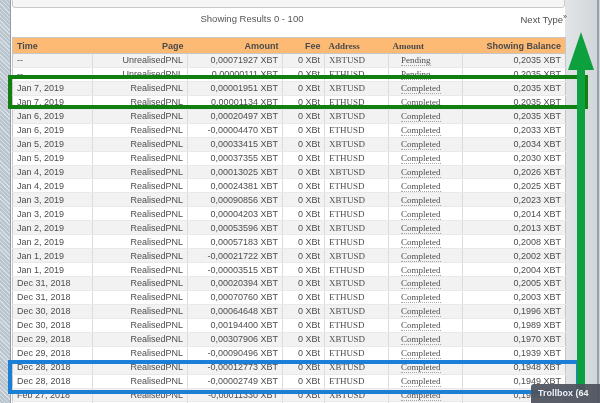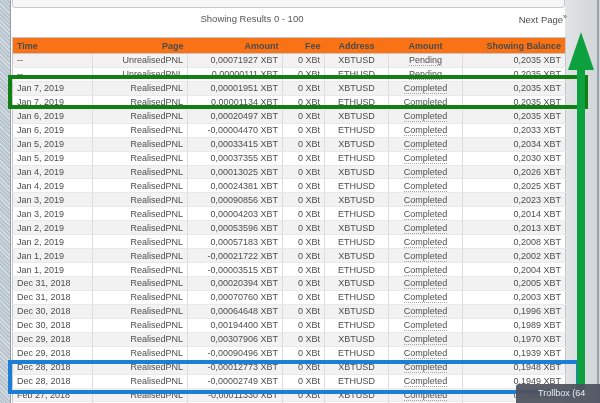--- a/index.html
+++ b/index.html
@@ -39,35 +39,35 @@
   .next-page sup{font-size:7px;}
   
   table.history{
     position:absolute;left:12px;top:37px;width:553px;
     border-collapse:collapse;table-layout:fixed;
     font-size:9px;color:#4d4d4d;z-index:2;
     border:1px solid #c6c6c6;
   }
   table.history th{
     height:15px;font-size:9px;font-weight:bold;color:#4a4a4a;
-    border-bottom:1px solid #c6c6c6;background:#f97316;
+    border-bottom:1px solid #c6c6c6;background:#fdba74;
     padding:0 4px;white-space:nowrap;overflow:hidden;
   }
   table.history td{
     height:12.95px;padding:0 4px;white-space:nowrap;overflow:hidden;
     border-bottom:1px solid #e9e9e9;
   }
   table.history tbody td + td{border-left:1px solid #dcdcdc;}
   table.history tbody tr:nth-child(odd) td{background:#f2f2f2;}
   table.history tbody tr:nth-child(even) td{background:#ffffff;}
   table.history tbody tr:last-child td:last-child{padding-right:46px;}
   .al-left{text-align:left;}
   .al-right{text-align:right;}
-  .al-center{text-align:center;}
-  .status-underline{border-bottom:1px dotted #a5a5a5;}
+  .al-center{text-align:left;font-family:Liberation Serif, serif;}
+  .status-underline{border-bottom:1px dotted #a5a5a5;margin-left:8px;}
   
   .green-box{
     position:absolute;left:8px;top:75px;width:580px;height:34px;
     box-sizing:border-box;border:4px solid #117f12;z-index:5;pointer-events:none;
   }
   .blue-box{
     position:absolute;left:8px;top:360px;width:572px;height:34px;
     box-sizing:border-box;border:4px solid #1b7fd8;z-index:5;pointer-events:none;
   }
   .arrow-shaft{
@@ -76,37 +76,37 @@
   }
   .arrow-head{
     position:absolute;left:568px;top:32px;width:0;height:0;
     border-left:13px solid transparent;border-right:13px solid transparent;
     border-bottom:38px solid #0ca13e;z-index:6;pointer-events:none;
   }
   
   .trollbox{
     position:absolute;right:0;bottom:0;width:62px;height:19px;
     background:rgba(77,82,94,0.93);color:#eef0f2;
-    font-size:9px;font-weight:normal;line-height:19px;
-    padding-left:22px;border-top-left-radius:3px;
+    font-size:9px;font-weight:bold;line-height:19px;
+    padding-left:7px;border-top-left-radius:3px;
     overflow:hidden;white-space:nowrap;z-index:7;cursor:pointer;
   }
 </style>
 </head>
 <body>
 
 <div class="left-strip"></div>
 <div class="content-pane"></div>
 <div class="right-margin">
   <div class="edge-line"></div>
 </div>
 <div class="top-partial-bar"></div>
 
 <div class="results-line">Showing Results 0 - 100</div>
-<div class="next-page"><span>Next Page</span><sup>»</sup></div>
+<div class="next-page"><span>Next Type</span><sup>»</sup></div>
 
 <table class="history">
   <colgroup>
       <col style="width: 80px;">
       <col style="width: 95px;">
       <col style="width: 95px;">
       <col style="width: 42px;">
       <col style="width: 64px;">
       <col style="width: 74px;">
       <col style="width: 103px;">

